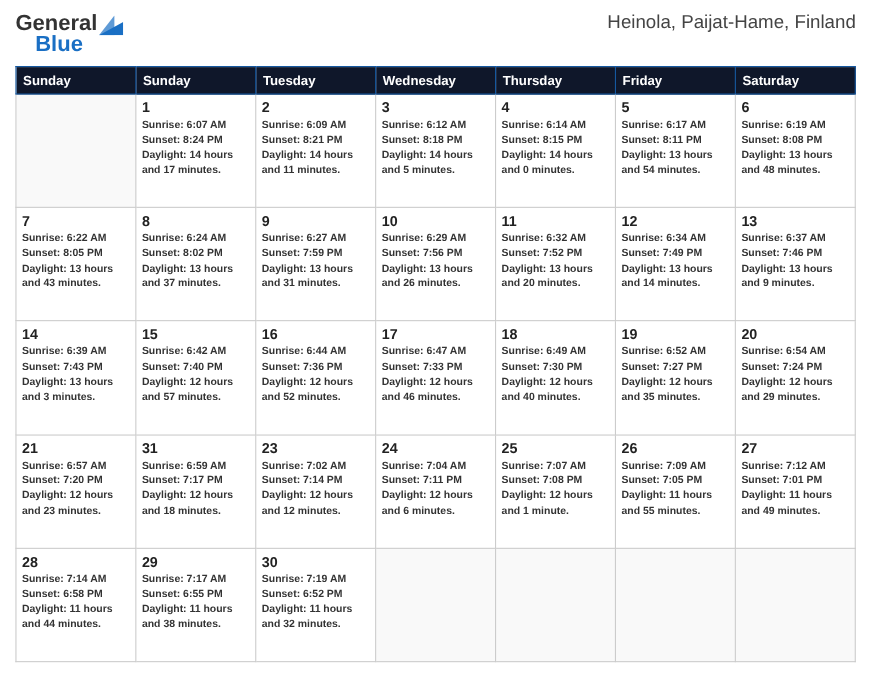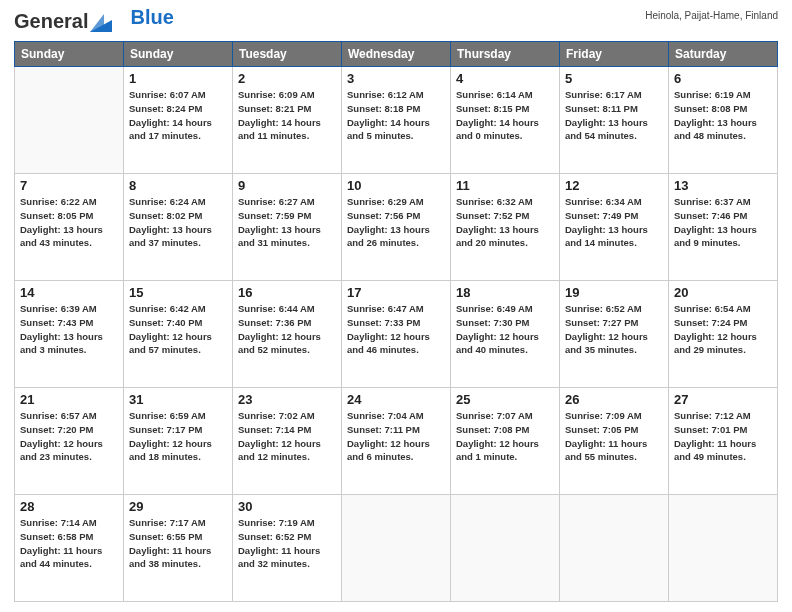--- a/index.html
+++ b/index.html
@@ -19,50 +19,51 @@
       flex-direction: column;
     }
     .header {
       display: flex;
       justify-content: space-between;
       align-items: flex-start;
       margin-bottom: 8px;
     }
     .logo {
       display: flex;
+      flex-direction: column;
       align-items: flex-start;
     }
     .logo-general { color: #333; }
     .logo-blue { color: #1a6fc4; }
     .logo-row {
       display: flex;
       align-items: center;
     }
     .title-area {
       text-align: right;
     }
     .month-title {
       font-size: 32px;
       font-weight: bold;
       color: #222;
       line-height: 1.1;
     }
     .location {
-      font-size: 10px;
+      font-size: 17px;
       color: #444;
     }
     .calendar {
       flex: 1;
       border: 1px solid #ccc;
       border-collapse: collapse;
       width: 100%;
       table-layout: fixed;
     }
     .calendar th {
-      background: #737373;
+      background: #0f172a;
       color: #fff;
       text-align: left;
       padding: 5px 6px;
       font-size: 12px;
       font-weight: bold;
       border: 1px solid #1558a0;
     }
     .calendar td {
       border: 1px solid #ccc;
       vertical-align: top;

